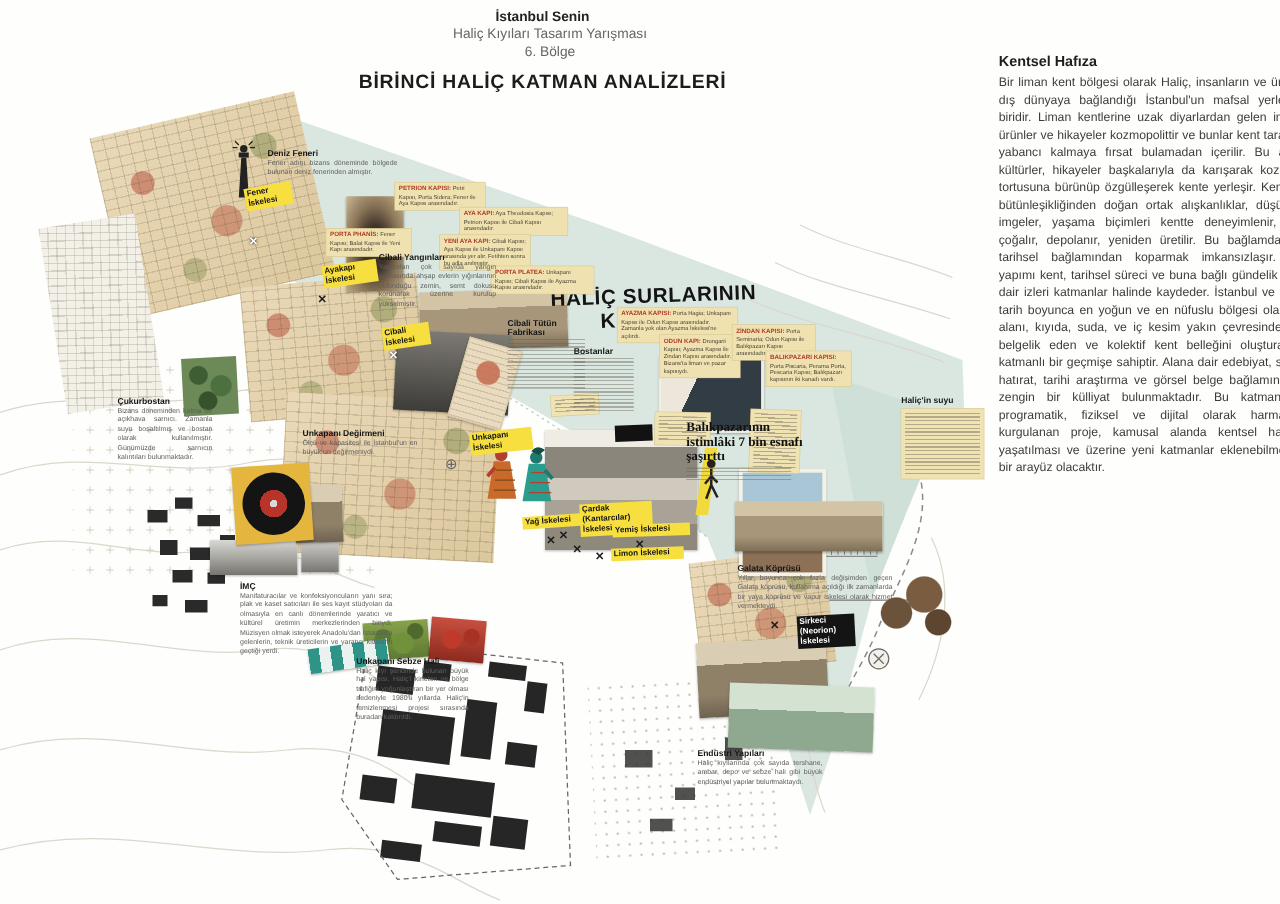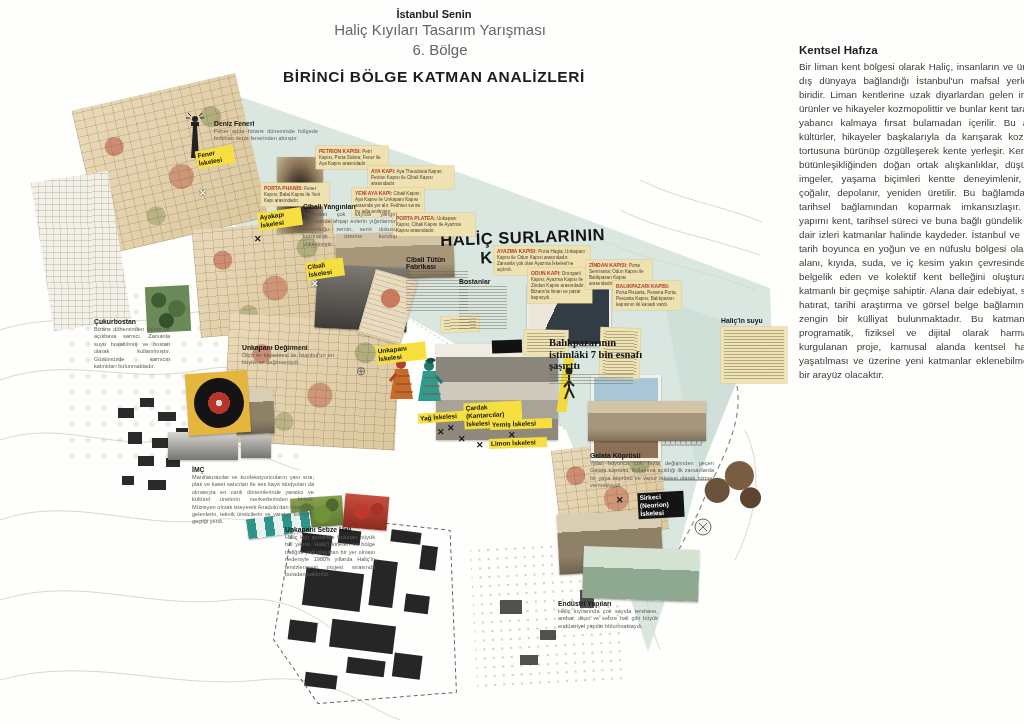--- a/index.html
+++ b/index.html
@@ -4,21 +4,21 @@
 <style>
   html,body{margin:0;padding:0;}
   body{width:1024px;height:723px;position:relative;background:#ffffff;
        font-family:"Liberation Sans",sans-serif;overflow:hidden;}
   .poster{position:absolute;inset:0;background:#fefefc;}
   svg.bg{position:absolute;left:0;top:0;z-index:0;}
 
   
   .hdr{position:absolute;top:8px;left:0;width:868px;text-align:center;z-index:6;}
   .hdr .org{font-size:11px;font-weight:bold;color:#222;}
-  .hdr .sub{font-size:15px;color:#666;line-height:1.35;margin-left:12px;}
+  .hdr .sub{font-size:11px;color:#666;line-height:1.35;margin-left:12px;}
   .hdr .big{font-size:15.5px;font-weight:bold;letter-spacing:.6px;color:#1c1c1c;margin-top:7px;}
 
   
   .memo{position:absolute;left:799px;top:44px;width:256px;z-index:6;}
   .memo h2{font-size:11.5px;font-weight:bold;color:#1e1e1e;margin:0 0 4px 0;}
   .memo p{font-size:9.8px;line-height:1.43;color:#3c3c3c;text-align:justify;margin:0;}
 
   
   .frag,.ph,.deco{position:absolute;}
   .frag{z-index:1;}
@@ -328,21 +328,21 @@
   <div class="xm" style="left:458px;top:434px">✕</div>
   <div class="xm" style="left:476px;top:440px">✕</div>
   <div class="xm" style="left:508px;top:430px">✕</div>
   <div class="xm" style="left:616px;top:495px">✕</div>
   <div class="compass" style="left:356px;top:364px">⊕</div>
 
   <div class="hdr">
     <div class="org">İstanbul Senin</div>
     <div class="sub">Haliç  Kıyıları Tasarım Yarışması</div>
     <div class="sub">6. Bölge</div>
-    <div class="big">BİRİNCİ BÖLGE KATMAN ANALİZLERİ</div>
+    <div class="big">BİRİNCİ HALİÇ KATMAN ANALİZLERİ</div>
   </div>
 
   <div class="memo">
     <h2>Kentsel Hafıza</h2>
     <p>Bir liman kent bölgesi olarak Haliç, insanların ve ürünlerin dış dünyaya bağlandığı İstanbul'un mafsal yerlerinden biridir. Liman kentlerine uzak diyarlardan gelen insanlar, ürünler ve hikayeler kozmopolittir ve bunlar kent tarafından yabancı kalmaya fırsat bulamadan içerilir. Bu adetler, kültürler, hikayeler başkalarıyla da karışarak kozmopolit tortusuna bürünüp özgülleşerek kente yerleşir. Kent-kentli bütünleşikliğinden doğan ortak alışkanlıklar, düşünceler, imgeler, yaşama biçimleri kentte deneyimlenir, birikir, çoğalır, depolanır, yeniden üretilir. Bu bağlamda, kenti tarihsel bağlamından koparmak imkansızlaşır. İnsan yapımı kent, tarihsel süreci ve buna bağlı gündelik hayata dair izleri katmanlar halinde kaydeder. İstanbul ve Haliç'in tarih boyunca en yoğun ve en nüfuslu bölgesi olan proje alanı, kıyıda, suda, ve iç kesim yakın çevresinde tarihe belgelik eden ve kolektif kent belleğini oluşturan çok katmanlı bir geçmişe sahiptir. Alana dair edebiyat, sinema, hatırat, tarihi araştırma ve görsel belge bağlamında çok zengin bir külliyat bulunmaktadır. Bu katmanlar ile programatik, fiziksel ve dijital olarak harmanlanıp kurgulanan proje, kamusal alanda kentsel hafızanın yaşatılması ve üzerine yeni katmanlar eklenebilmesi için bir arayüz olacaktır.</p>
   </div>
 
 </div>
 
 </body></html>

